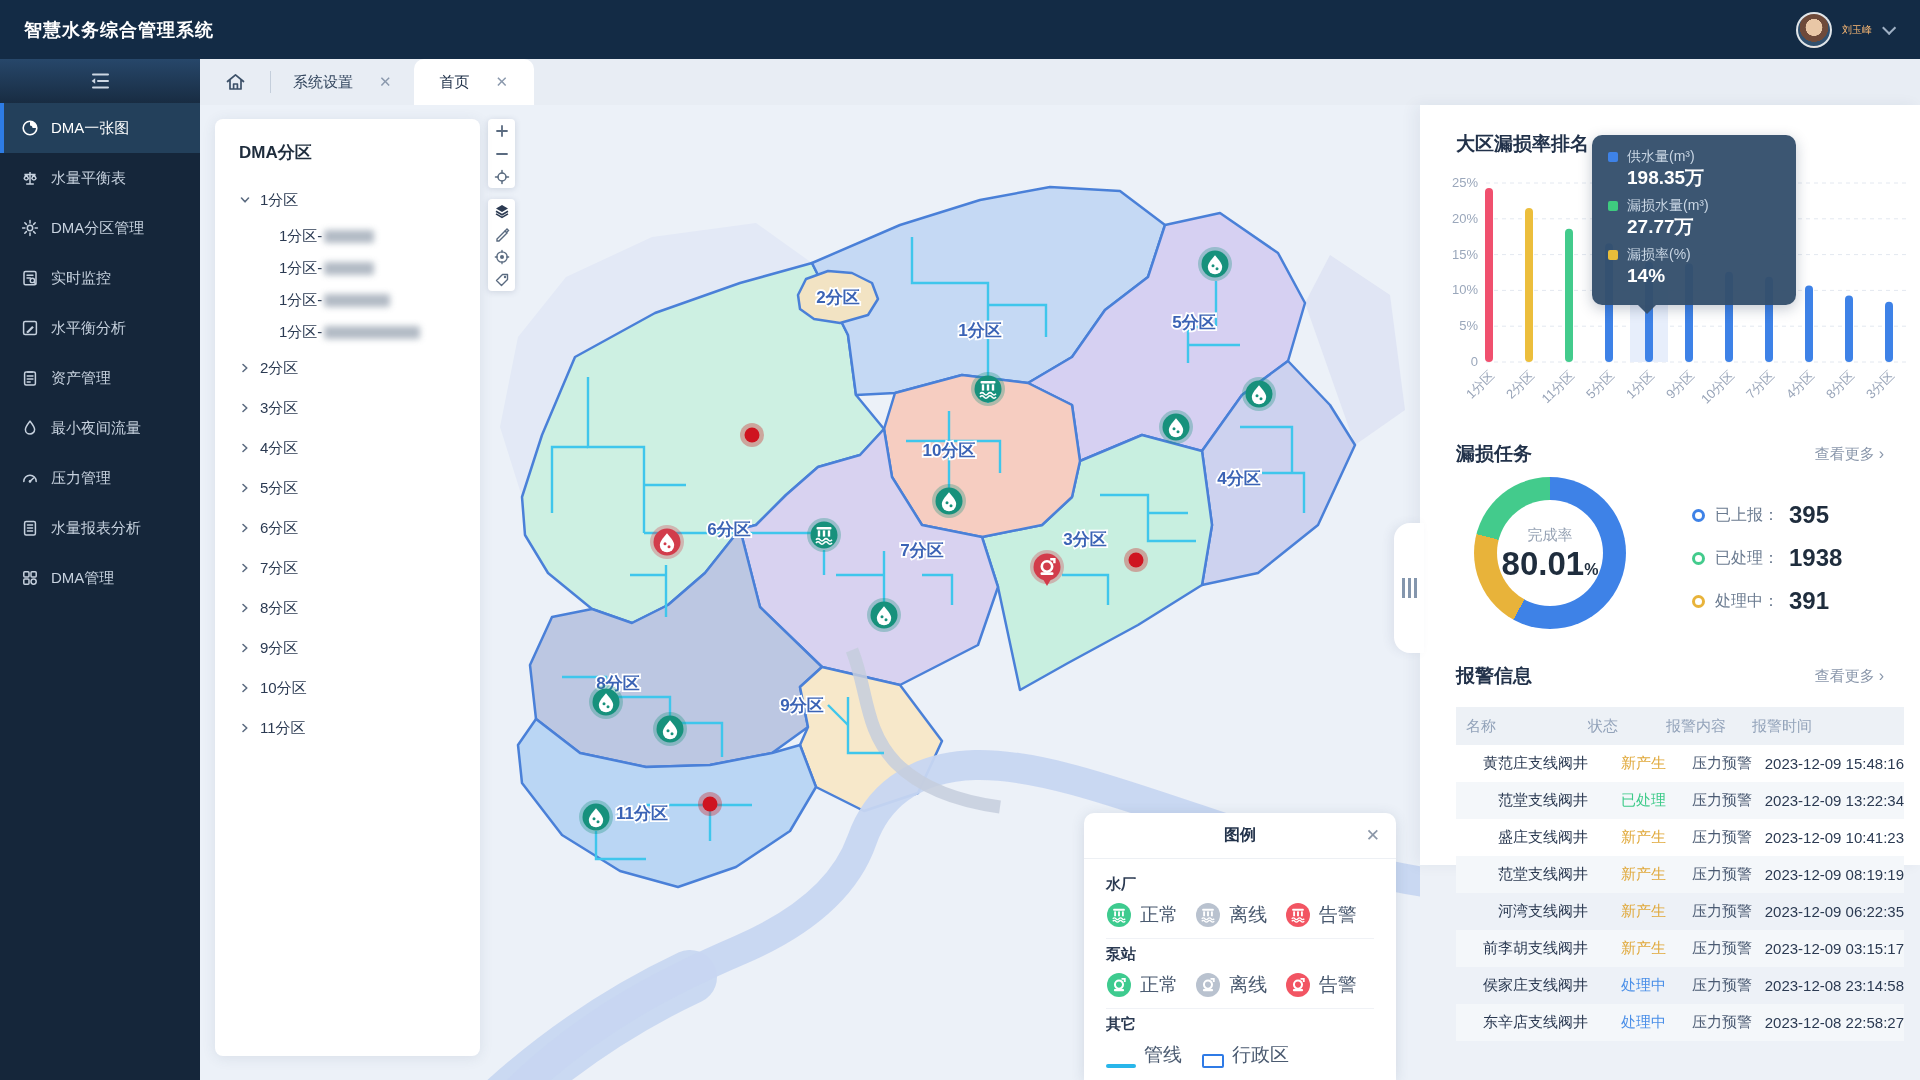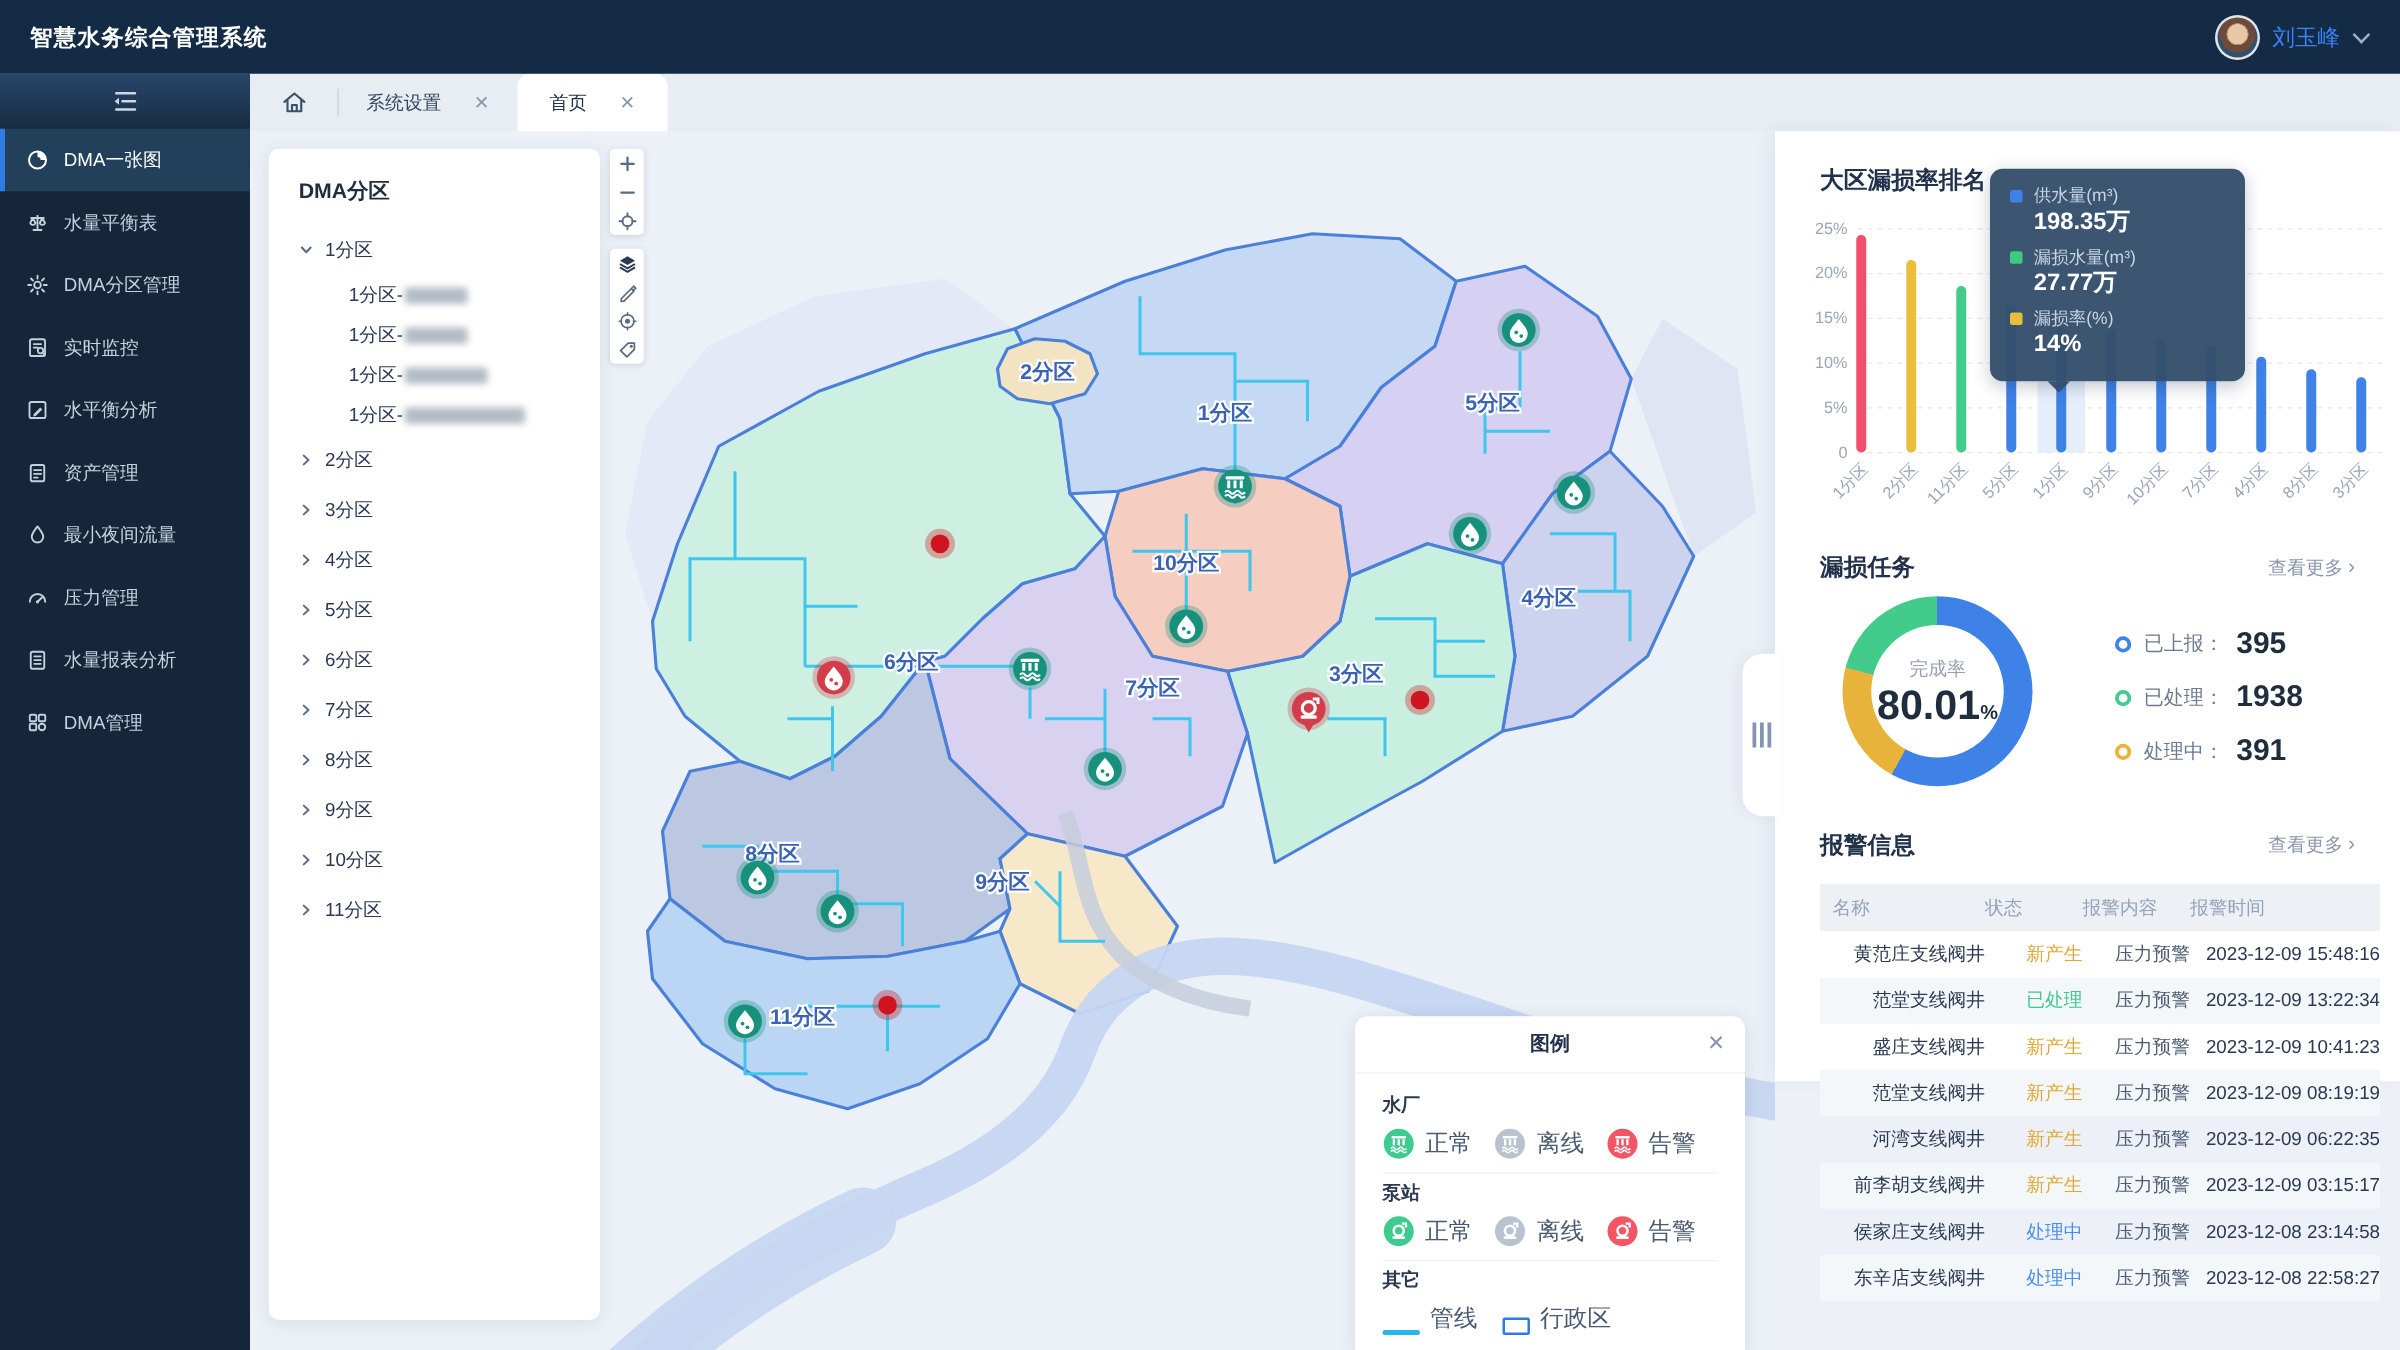--- a/index.html
+++ b/index.html
@@ -5,21 +5,21 @@
   * { margin:0; padding:0; box-sizing:border-box; }
   html,body { width:1920px; height:1080px; overflow:hidden; }
   body { font-family:"Liberation Sans","DejaVu Sans",sans-serif; background:#edf1f7; position:relative; color:#2b3a52; }
 
   
   .app-header { position:absolute; left:0; top:0; width:1920px; height:59px; background:#132b45; display:flex; align-items:center; justify-content:space-between; padding:0 28px 0 24px; z-index:30; }
   .app-title { color:#fff; font-size:18px; font-weight:bold; letter-spacing:1px; }
   .user-area { display:flex; align-items:center; gap:10px; cursor:pointer; }
   .avatar { width:36px; height:36px; border-radius:50%; border:2px solid rgba(255,255,255,.85);
     background:radial-gradient(circle at 50% 42%, #e9c7a6 0 34%, #6e4a3a 35% 58%, #31506e 59%); }
-  .user-name { color:#3b82f6; font-size:18px; }
+  .user-name { color:#fdba74; font-size:10px; }
   .chev { width:10px; height:10px; border-right:2px solid #9fb0c4; border-bottom:2px solid #9fb0c4; transform:rotate(45deg) translateY(-3px); }
 
   
   .sidebar { position:absolute; left:0; top:59px; width:200px; height:1021px; background:#15263a; z-index:25; }
   .collapse-row { height:44px; display:flex; align-items:center; justify-content:center; background:linear-gradient(180deg,#27476a,#182c42); cursor:pointer; }
   .menu-item { height:50px; display:flex; align-items:center; gap:12px; padding-left:21px; color:#c6d1de; font-size:15px; cursor:pointer; position:relative; }
   .menu-item svg { flex:0 0 auto; }
   .menu-item.active { background:#23405b; color:#fff; }
   .menu-item.active::before { content:''; position:absolute; left:0; top:0; width:4px; height:100%; background:#2e7ce4; }
 

